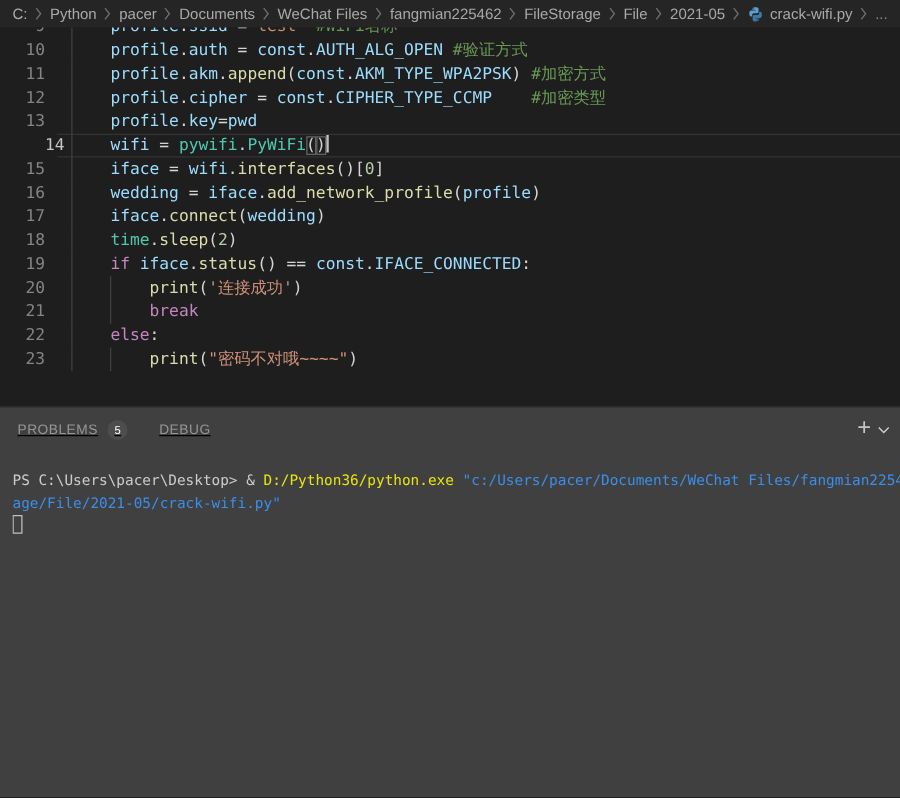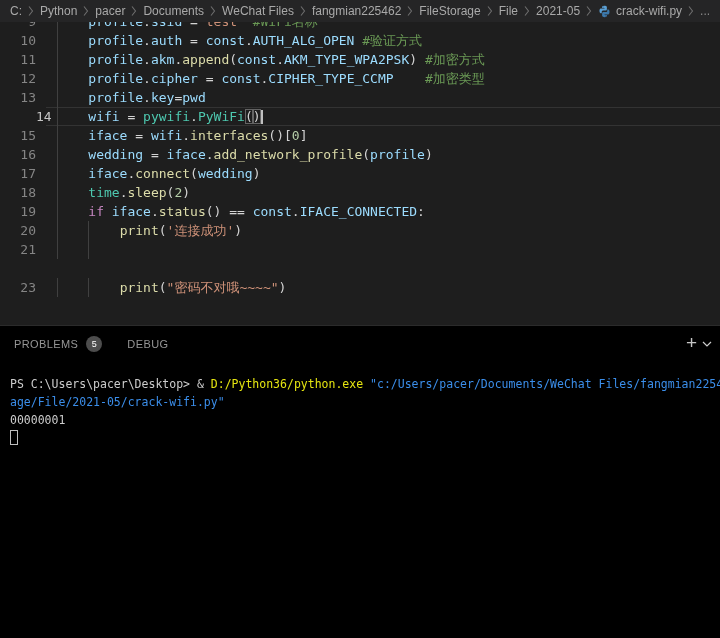--- a/index.html
+++ b/index.html
@@ -26,21 +26,21 @@
   .gutter-num { position:absolute; left:0; width:36px; text-align:right; color:#858585; }
   .code-line.current .gutter-num { color:#c6c6c6;padding-left:36px; }
   .guide { position:absolute; top:0; width:1px; height:19px; background:#404040; }
   .code-text { position:absolute; left:57px; top:0; }
   .bracket-box { outline:1px solid #646464; outline-offset:-1px; }
   .ed-cursor { display:inline-block; width:2px; height:14px; background:#c0c0c0;
     vertical-align:middle; margin-top:-2px; }
 
   
   .panel { position:absolute; top:325px; left:0; width:100%; height:313px;
-    background:#000000; border-top:1px solid #2b2b2b; }
+    background:#404040; border-top:1px solid #2b2b2b;text-decoration:underline; }
   .panel-header { position:relative; height:35px; display:flex; align-items:center;
     padding:0 14px; }
   .panel-tab { display:flex; align-items:center; height:35px; margin-right:25px;
     font-size:11px; letter-spacing:0.4px; color:#969696; cursor:pointer; }
   .panel-tab.active { color:#e7e7e7; border-bottom:1px solid #e7e7e7; padding-top:1px; }
   .tab-badge { background:#4d4d4d; color:#ffffff; border-radius:50%; width:16px; height:16px;
     font-size:9px; display:flex; align-items:center; justify-content:center; margin-left:8px; }
   .panel-actions { position:absolute; right:3px; top:6px; display:flex; align-items:center; }
   .terminal-select { width:165px; height:22px; background:#3c3c3c; color:#f0f0f0;
     font-size:12px; display:flex; align-items:center; justify-content:space-between;
@@ -136,21 +136,22 @@
       <div class="code-line" style="top: 28px;"><span class="gutter-num">11</span><span class="guide" style="left: 57px;"></span><span class="code-text"><span style="color: rgb(212, 212, 212);">    </span><span style="color: rgb(156, 220, 254);">profile</span><span style="color: rgb(212, 212, 212);">.</span><span style="color: rgb(156, 220, 254);">akm</span><span style="color: rgb(212, 212, 212);">.</span><span style="color: rgb(220, 220, 170);">append</span><span style="color: rgb(212, 212, 212);">(</span><span style="color: rgb(156, 220, 254);">const</span><span style="color: rgb(212, 212, 212);">.</span><span style="color: rgb(156, 220, 254);">AKM_TYPE_WPA2PSK</span><span style="color: rgb(212, 212, 212);">)</span><span style="color: rgb(212, 212, 212);"> </span><span style="color: rgb(106, 153, 85);">#加密方式</span></span></div>
       <div class="code-line" style="top: 47px;"><span class="gutter-num">12</span><span class="guide" style="left: 57px;"></span><span class="code-text"><span style="color: rgb(212, 212, 212);">    </span><span style="color: rgb(156, 220, 254);">profile</span><span style="color: rgb(212, 212, 212);">.</span><span style="color: rgb(156, 220, 254);">cipher</span><span style="color: rgb(212, 212, 212);"> = </span><span style="color: rgb(156, 220, 254);">const</span><span style="color: rgb(212, 212, 212);">.</span><span style="color: rgb(156, 220, 254);">CIPHER_TYPE_CCMP</span><span style="color: rgb(212, 212, 212);">    </span><span style="color: rgb(106, 153, 85);">#加密类型</span></span></div>
       <div class="code-line" style="top: 66px;"><span class="gutter-num">13</span><span class="guide" style="left: 57px;"></span><span class="code-text"><span style="color: rgb(212, 212, 212);">    </span><span style="color: rgb(156, 220, 254);">profile</span><span style="color: rgb(212, 212, 212);">.</span><span style="color: rgb(156, 220, 254);">key</span><span style="color: rgb(212, 212, 212);">=</span><span style="color: rgb(156, 220, 254);">pwd</span></span></div>
       <div class="code-line current" style="top: 85px;"><span class="gutter-num">14</span><span class="guide" style="left: 57px;"></span><span class="code-text"><span style="color: rgb(212, 212, 212);">    </span><span style="color: rgb(156, 220, 254);">wifi</span><span style="color: rgb(212, 212, 212);"> = </span><span style="color: rgb(78, 201, 176);">pywifi</span><span style="color: rgb(212, 212, 212);">.</span><span style="color: rgb(78, 201, 176);">PyWiFi</span><span class="bracket-box" style="color: rgb(212, 212, 212);">(</span><span class="bracket-box" style="color: rgb(212, 212, 212);">)</span><span class="ed-cursor"></span></span></div>
       <div class="code-line" style="top: 104px;"><span class="gutter-num">15</span><span class="guide" style="left: 57px;"></span><span class="code-text"><span style="color: rgb(212, 212, 212);">    </span><span style="color: rgb(156, 220, 254);">iface</span><span style="color: rgb(212, 212, 212);"> = </span><span style="color: rgb(156, 220, 254);">wifi</span><span style="color: rgb(212, 212, 212);">.</span><span style="color: rgb(220, 220, 170);">interfaces</span><span style="color: rgb(212, 212, 212);">()[</span><span style="color: rgb(181, 206, 168);">0</span><span style="color: rgb(212, 212, 212);">]</span></span></div>
       <div class="code-line" style="top: 123px;"><span class="gutter-num">16</span><span class="guide" style="left: 57px;"></span><span class="code-text"><span style="color: rgb(212, 212, 212);">    </span><span style="color: rgb(156, 220, 254);">wedding</span><span style="color: rgb(212, 212, 212);"> = </span><span style="color: rgb(156, 220, 254);">iface</span><span style="color: rgb(212, 212, 212);">.</span><span style="color: rgb(220, 220, 170);">add_network_profile</span><span style="color: rgb(212, 212, 212);">(</span><span style="color: rgb(156, 220, 254);">profile</span><span style="color: rgb(212, 212, 212);">)</span></span></div>
       <div class="code-line" style="top: 142px;"><span class="gutter-num">17</span><span class="guide" style="left: 57px;"></span><span class="code-text"><span style="color: rgb(212, 212, 212);">    </span><span style="color: rgb(156, 220, 254);">iface</span><span style="color: rgb(212, 212, 212);">.</span><span style="color: rgb(220, 220, 170);">connect</span><span style="color: rgb(212, 212, 212);">(</span><span style="color: rgb(156, 220, 254);">wedding</span><span style="color: rgb(212, 212, 212);">)</span></span></div>
       <div class="code-line" style="top: 161px;"><span class="gutter-num">18</span><span class="guide" style="left: 57px;"></span><span class="code-text"><span style="color: rgb(212, 212, 212);">    </span><span style="color: rgb(78, 201, 176);">time</span><span style="color: rgb(212, 212, 212);">.</span><span style="color: rgb(220, 220, 170);">sleep</span><span style="color: rgb(212, 212, 212);">(</span><span style="color: rgb(181, 206, 168);">2</span><span style="color: rgb(212, 212, 212);">)</span></span></div>
       <div class="code-line" style="top: 180px;"><span class="gutter-num">19</span><span class="guide" style="left: 57px;"></span><span class="code-text"><span style="color: rgb(212, 212, 212);">    </span><span style="color: rgb(197, 134, 192);">if </span><span style="color: rgb(156, 220, 254);">iface</span><span style="color: rgb(212, 212, 212);">.</span><span style="color: rgb(220, 220, 170);">status</span><span style="color: rgb(212, 212, 212);">() == </span><span style="color: rgb(156, 220, 254);">const</span><span style="color: rgb(212, 212, 212);">.</span><span style="color: rgb(156, 220, 254);">IFACE_CONNECTED</span><span style="color: rgb(212, 212, 212);">:</span></span></div>
       <div class="code-line" style="top: 199px;"><span class="gutter-num">20</span><span class="guide" style="left: 57px;"></span><span class="guide" style="left: 88.308px;"></span><span class="code-text"><span style="color: rgb(212, 212, 212);">        </span><span style="color: rgb(220, 220, 170);">print</span><span style="color: rgb(212, 212, 212);">(</span><span style="color: rgb(206, 145, 120);">'连接成功'</span><span style="color: rgb(212, 212, 212);">)</span></span></div>
-      <div class="code-line" style="top: 218px;"><span class="gutter-num">21</span><span class="guide" style="left: 57px;"></span><span class="guide" style="left: 88.308px;"></span></div>
+      <div class="code-line" style="top: 218px;"><span class="gutter-num">21</span><span class="guide" style="left: 57px;"></span><span class="guide" style="left: 88.308px;"></span><span class="code-text"><span style="color: rgb(212, 212, 212);">        </span><span style="color: rgb(197, 134, 192);">break</span></span></div>
+      <div class="code-line" style="top: 237px;"><span class="gutter-num">22</span><span class="guide" style="left: 57px;"></span><span class="code-text"><span style="color: rgb(212, 212, 212);">    </span><span style="color: rgb(197, 134, 192);">else</span><span style="color: rgb(212, 212, 212);">:</span></span></div>
       <div class="code-line" style="top: 256px;"><span class="gutter-num">23</span><span class="guide" style="left: 57px;"></span><span class="guide" style="left: 88.308px;"></span><span class="code-text"><span style="color: rgb(212, 212, 212);">        </span><span style="color: rgb(220, 220, 170);">print</span><span style="color: rgb(212, 212, 212);">(</span><span style="color: rgb(206, 145, 120);">"密码不对哦~~~~"</span><span style="color: rgb(212, 212, 212);">)</span></span></div>
     </div>
 
   <div class="panel">
     <div class="panel-header">
       <div style="display:flex;align-items:center;height:35px;">
           <div class="panel-tab">
             <span>PROBLEMS</span>
             <span class="tab-badge">5</span>
           </div>
@@ -163,18 +164,17 @@
         <span class="chev-small">
           <svg width="10" height="6" viewBox="0 0 10 6">
               <path d="M1 1l4 4 4-4" stroke="#cccccc" stroke-width="1.2" fill="none"></path>
             </svg>
         </span>
       </div>
     </div>
     <div class="terminal">
         <div class="term-line"><span style="color: rgb(204, 204, 204);">PS C:\Users\pacer\Desktop&gt; &amp; </span><span style="color: rgb(229, 229, 16);">D:/Python36/python.exe</span><span style="color: rgb(204, 204, 204);"> </span><span style="color: rgb(59, 142, 234);">"c:/Users/pacer/Documents/WeChat Files/fangmian225462/FileStor</span></div>
         <div class="term-line"><span style="color: rgb(59, 142, 234);">age/File/2021-05/crack-wifi.py"</span></div>
-        <div class="term-line"><span style="color: rgb(204, 204, 204);">00000001</span></div>
         <div class="term-line"><span class="term-cursor"></span></div>
       </div>
   </div>
 
 </div>
 
 </body></html>

